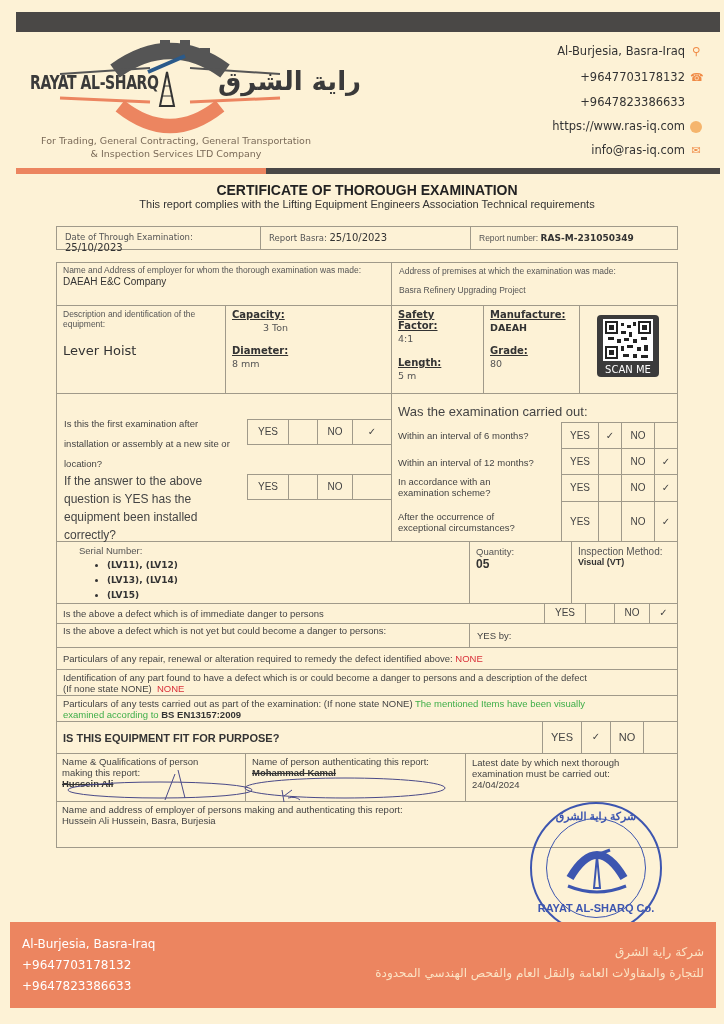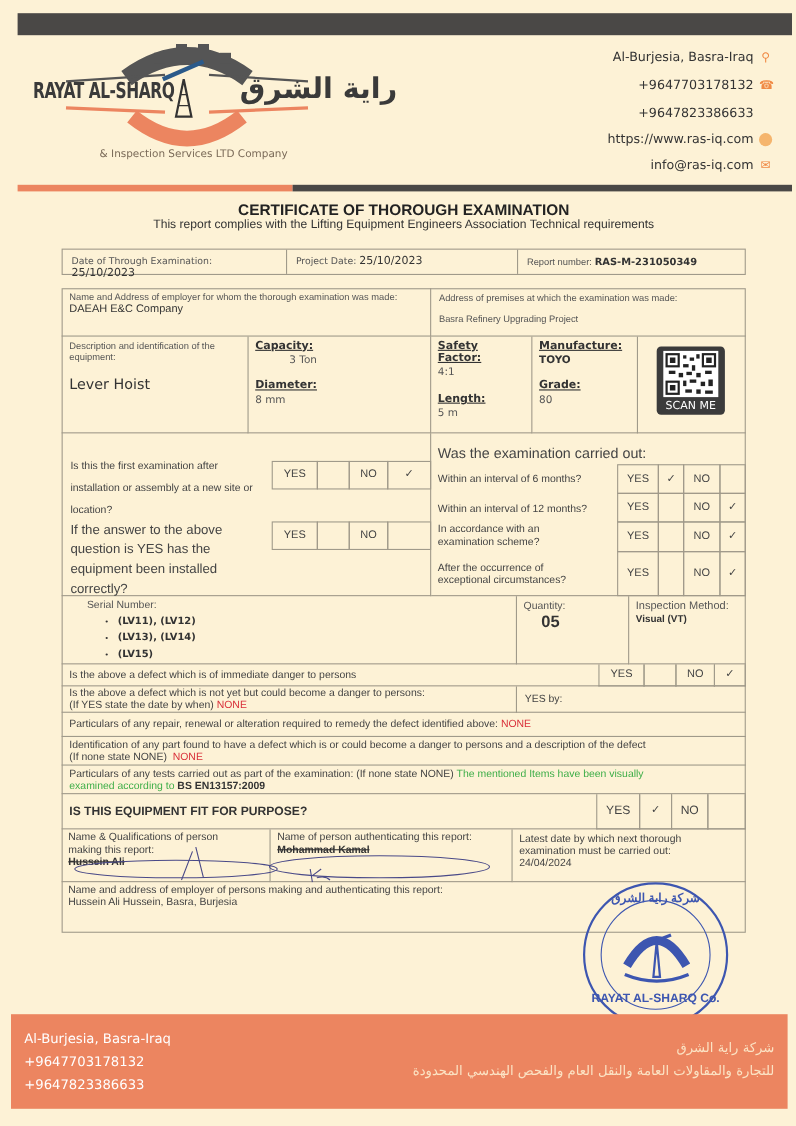--- a/index.html
+++ b/index.html
@@ -55,20 +55,21 @@
   <g>
     <line x1="108" y1="36" x2="145" y2="20" stroke="#2b5a8a" stroke-width="4"></line>
     <path d="M120 70 L127 36 L134 70 Z" fill="none" stroke="#333" stroke-width="2"></path>
     <line x1="122" y1="60" x2="132" y2="60" stroke="#333"></line>
     <line x1="124" y1="50" x2="130" y2="50" stroke="#333"></line>
   </g>
 </svg>
 <div class="abs logo-text">RAYAT AL-SHARQ</div>
 <div class="abs logo-ar">راية الشرق</div>
 <div class="abs tagline">
+  <div>For Trading, General Contracting, General Transportation</div>
   <div>&amp; Inspection Services LTD Company</div>
 </div>
 
 <div class="abs contact" style="top:44px;"><span>Al-Burjesia, Basra-Iraq</span><span class="ico">⚲</span></div>
 <div class="abs contact" style="top:70px;"><span>+9647703178132</span><span class="ico">☎</span></div>
 <div class="abs contact" style="top:95px; right:39px;"><span>+9647823386633</span></div>
 <div class="abs contact" style="top:119px;"><span>https://www.ras-iq.com</span><span class="ico" style="background:#f5b56d;border-radius:50%;color:#f5b56d;">●</span></div>
 <div class="abs contact" style="top:143px;"><span>info@ras-iq.com</span><span class="ico">✉</span></div>
 
 <div class="abs divbar-o"></div>
@@ -76,21 +77,21 @@
 
 <div class="abs title">CERTIFICATE OF THOROUGH EXAMINATION</div>
 <div class="abs subtitle">This report complies with the Lifting Equipment Engineers Association Technical requirements</div>
 
 <div class="abs box" style="left:56px;top:226px;width:622px;height:24px;">
   <div class="cell" style="left:0;top:0;width:204px;height:22px;border-right:1px solid #a09a8a;padding:5px 8px;">
     <span class="lbl" style="font-family:'DejaVu Sans',sans-serif;font-size:8.5px;">Date of Through Examination:</span>
     <span class="val" style="font-family:'DejaVu Sans',sans-serif;">25/10/2023</span>
   </div>
   <div class="cell" style="left:204px;top:0;width:210px;height:22px;border-right:1px solid #a09a8a;padding:5px 8px;">
-    <span class="lbl" style="font-family:'DejaVu Sans',sans-serif;font-size:8.5px;">Project Date:</span>
+    <span class="lbl" style="font-family:'DejaVu Sans',sans-serif;font-size:8.5px;">Report Basra:</span>
     <span class="val" style="font-family:'DejaVu Sans',sans-serif;">25/10/2023</span>
   </div>
   <div class="cell" style="left:414px;top:0;width:206px;height:22px;padding:6px 8px;">
     <span class="lbl">Report number:</span>
     <span class="val" style="font-weight:bold;font-size:9px;font-family:'DejaVu Sans',sans-serif;">RAS-M-231050349</span>
   </div>
 </div>
 
 <div class="abs box" style="left:56px;top:262px;width:622px;height:586px;"></div>
 
@@ -114,21 +115,21 @@
   <div class="hv" style="margin-top:2px;">8 mm</div>
 </div>
 <div class="cell" style="left:392px;top:306px;width:92px;height:88px;border-right:1px solid #a09a8a;border-bottom:1px solid #a09a8a;padding:3px 6px;">
   <div class="hl">Safety Factor:</div>
   <div class="hv" style="margin-top:2px;">4:1</div>
   <div class="hl" style="margin-top:13px;">Length:</div>
   <div class="hv" style="margin-top:2px;">5 m</div>
 </div>
 <div class="cell" style="left:484px;top:306px;width:96px;height:88px;border-right:1px solid #a09a8a;border-bottom:1px solid #a09a8a;padding:3px 6px;">
   <div class="hl">Manufacture:</div>
-  <div class="hv" style="font-weight:bold;margin-top:2px;color:#333;">TOYO</div>
+  <div class="hv" style="font-weight:bold;margin-top:2px;color:#333;">DAEAH</div>
   <div class="hl" style="margin-top:12px;">Grade:</div>
   <div class="hv" style="margin-top:2px;">80</div>
 </div>
 <div class="cell" style="left:580px;top:306px;width:98px;height:88px;border-bottom:1px solid #a09a8a;"></div>
 <div class="abs qr">
   <div class="qr-inner">
     <svg width="50" height="42">
       <rect x="3" y="3" width="11" height="11" fill="none" stroke="#222" stroke-width="2"></rect>
       <rect x="6" y="6" width="5" height="5" fill="#222"></rect>
       <rect x="36" y="3" width="11" height="11" fill="none" stroke="#222" stroke-width="2"></rect>
@@ -200,38 +201,37 @@
 <div class="cell" style="left:56px;top:542px;width:414px;height:62px;border-right:1px solid #a09a8a;border-bottom:1px solid #a09a8a;padding:3px 23px;">
   <div style="font-size:9.5px;color:#555;">Serial Number:</div>
   <ul style="margin:2px 0 0 0;padding-left:28px;font-family:'DejaVu Sans',sans-serif;font-weight:bold;font-size:9px;color:#333;line-height:15px;">
     <li>(LV11), (LV12)</li>
     <li>(LV13), (LV14)</li>
     <li>(LV15)</li>
   </ul>
 </div>
 <div class="cell" style="left:470px;top:542px;width:102px;height:62px;border-right:1px solid #a09a8a;border-bottom:1px solid #a09a8a;padding:4px 6px;">
   <div style="font-size:9.5px;color:#555;">Quantity:</div>
-  <div style="font-size:15px;color:#333;font-weight:bold;margin-left:16px;">05</div>
+  <div style="font-size:12px;color:#333;font-weight:bold;">05</div>
 </div>
 <div class="cell" style="left:572px;top:542px;width:106px;height:62px;border-bottom:1px solid #a09a8a;padding:4px 6px;">
   <div style="font-size:10px;color:#555;">Inspection Method:</div>
   <div style="font-size:9px;color:#333;font-weight:bold;">Visual (VT)</div>
 </div>
 
 <div class="cell" style="left:56px;top:604px;width:622px;height:20px;border-bottom:1px solid #a09a8a;padding:4px 7px;">
   <span style="font-size:9.5px;color:#444;">Is the above a defect which is of immediate danger to persons</span>
 </div>
 <div class="yn" style="left:544px;top:604px;width:42px;height:20px;line-height:18px;border-top:none;">YES</div>
 <div class="yn" style="left:585px;top:604px;width:30px;height:20px;line-height:18px;border-top:none;"></div>
 <div class="yn" style="left:614px;top:604px;width:36px;height:20px;line-height:18px;border-top:none;">NO</div>
 <div class="yn" style="left:649px;top:604px;width:29px;height:20px;line-height:18px;border-top:none;">✓</div>
 
 <div class="cell" style="left:56px;top:624px;width:414px;height:24px;border-right:1px solid #a09a8a;border-bottom:1px solid #a09a8a;padding:1px 7px;font-size:9.5px;color:#444;line-height:11px;">
   <div>Is the above a defect which is not yet but could become a danger to persons:</div>
-  <div><span>(If YES state the date by when)</span> <span class="red">NONE</span></div>
 </div>
 <div class="cell" style="left:470px;top:624px;width:208px;height:24px;border-bottom:1px solid #a09a8a;padding:6px 7px;font-size:9.5px;color:#444;">
   <span>YES by:</span>
 </div>
 
 <div class="cell" style="left:56px;top:648px;width:622px;height:22px;border-bottom:1px solid #a09a8a;padding:5px 7px;font-size:9.5px;color:#444;">
   <span>Particulars of any repair, renewal or alteration required to remedy the defect identified above:</span> <span class="red">NONE</span>
 </div>
 
 <div class="cell" style="left:56px;top:670px;width:622px;height:26px;border-bottom:1px solid #a09a8a;padding:2px 7px;font-size:9.5px;color:#444;line-height:11px;">

